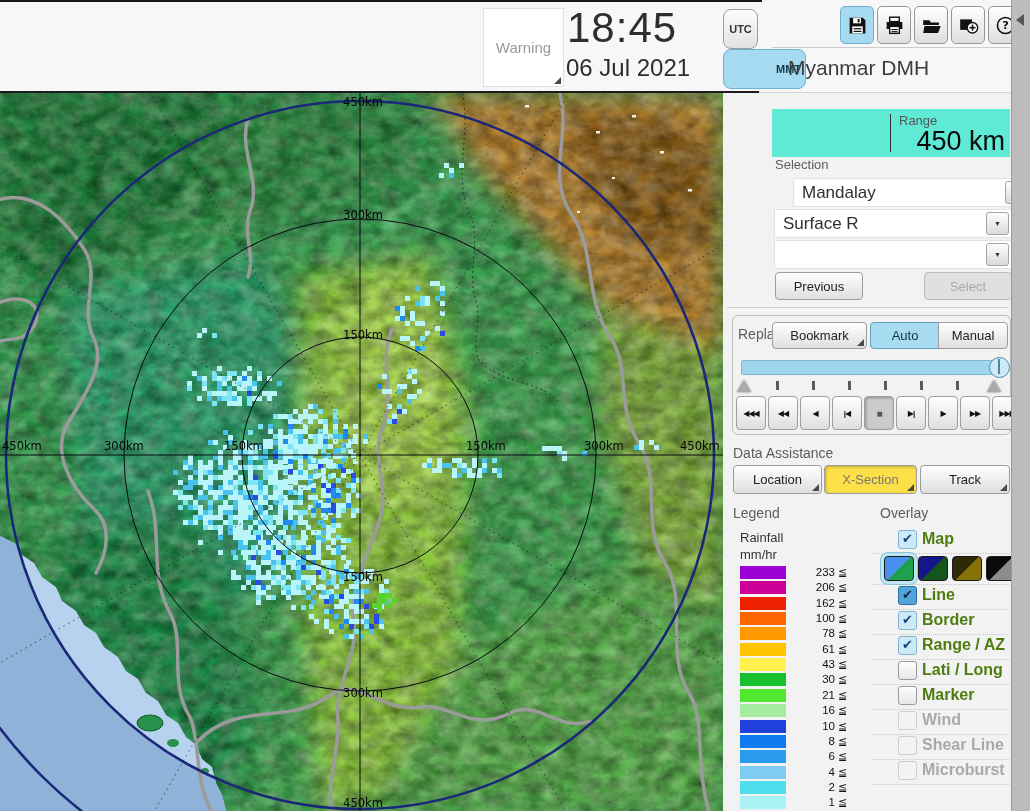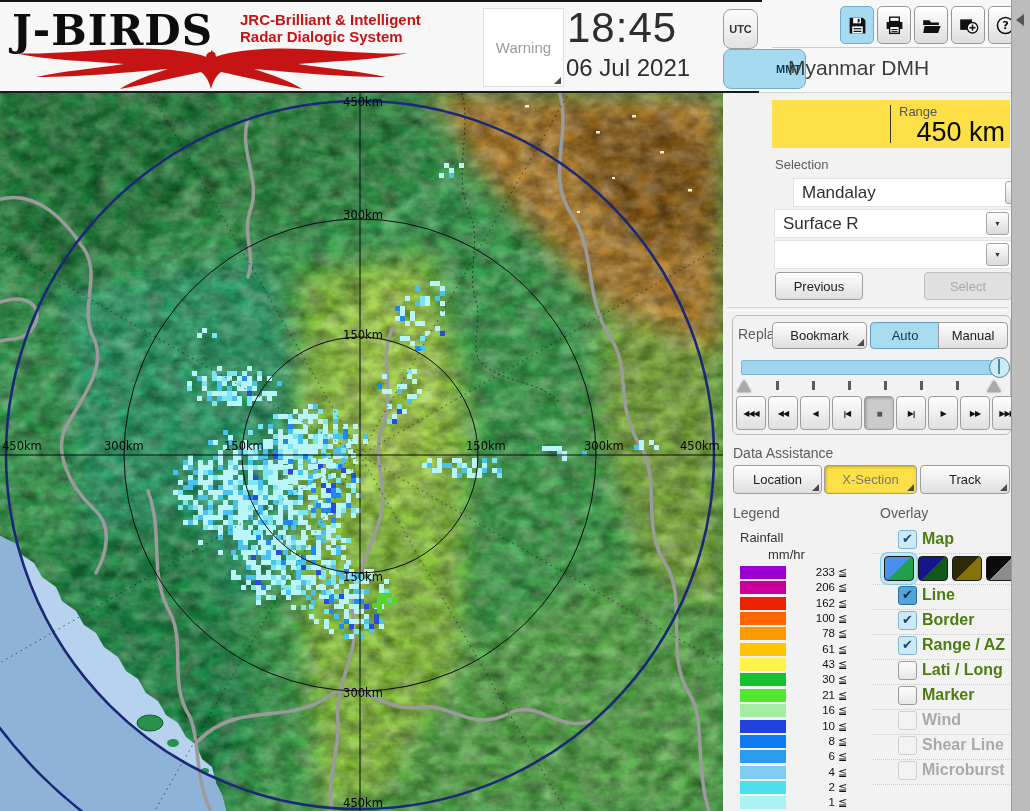--- a/index.html
+++ b/index.html
@@ -41,21 +41,21 @@
   .zoomctl{position:absolute;left:723px;top:95px;width:37px;height:205px;}
   .zbtn{position:absolute;left:2px;width:32px;height:31px;border:1px solid #979797;border-radius:5px;
       background:linear-gradient(#ffffff,#dcdcdc);display:flex;align-items:center;justify-content:center;}
   .ztrack{position:absolute;left:11px;top:36px;width:12px;height:130px;background:#ececec;
       border:1px solid #a8a8a8;border-radius:2px;box-shadow:inset 1px 1px 2px rgba(0,0,0,.2);}
   .zhandle{position:absolute;left:4px;top:152px;width:28px;height:15px;border:1px solid #8d8d8d;border-radius:3px;
       background:linear-gradient(#fbfbfb,#d6d6d6);}
   .zhandle::after{content:"";position:absolute;left:5px;right:5px;top:6px;height:1px;background:#999;box-shadow:0 3px 0 #999,0 -3px 0 #999;}
   
   .panel{position:absolute;left:723px;top:93px;width:289px;height:718px;background:#f2f2f2;}
-  .rangebox{position:absolute;left:49px;top:7px;width:238px;height:48px;background:#fde047;}
+  .rangebox{position:absolute;left:49px;top:16px;width:238px;height:48px;background:#5eead4;}
   .range-div{position:absolute;left:118px;top:5px;width:1px;height:38px;background:#333;}
   .range-label{position:absolute;left:127px;top:4px;font-size:13px;color:#555;}
   .range-value{position:absolute;right:5px;top:17px;font-size:27px;color:#0a0a0a;}
   .sec-label{position:absolute;font-size:13px;color:#5c5c5c;}
   .drop{position:absolute;left:51px;width:236px;height:27px;background:#fff;border:1px solid #e2e2e2;}
   .drop-text{position:absolute;left:8px;top:4px;font-size:17px;color:#2f2f2f;}
   .drop-btn{position:absolute;right:2px;top:2px;width:21px;height:21px;border:1px solid #a5a5a5;border-radius:3px;
       background:linear-gradient(#fefefe,#dadada);font-size:7px;color:#333;display:flex;align-items:center;justify-content:center;}
   .btn{position:absolute;border:1px solid #9d9d9d;border-radius:4px;background:linear-gradient(#fefefe,#dfdfdf);
       font-size:13px;color:#222;display:flex;align-items:center;justify-content:center;}
@@ -96,35 +96,20 @@
   .msw{position:absolute;top:2px;width:28px;height:23px;border:1.5px solid #1a1a1a;border-radius:4px;}
   .msw.sel{box-shadow:0 0 0 3px #bfe6f5,0 0 0 4px #8cc6de;}
 </style>
 </head>
 <body>
 
 <div class="app">
 
   <div class="header">
     <div class="header-topline"></div>
-    <div class="logo">
-      <div class="logo-title">J-BIRDS</div>
-      <div class="logo-tag">
-        <div>JRC-Brilliant &amp; Intelligent</div>
-        <div>Radar  Dialogic  System</div>
-      </div>
-      <svg class="eagle" width="402" height="46" viewBox="0 0 402 46">
-        <path fill="#c61414" d="M201 13 C186 5,148 1,108 3 C68 5,30 9,4 7 C42 15,82 15,114 18
-          C82 23,52 25,26 31 C72 31,122 26,158 23 C140 29,122 35,110 43 C142 37,172 30,191 26
-          C196 30,199 35,201 43 C203 35,206 30,211 26 C230 30,260 37,292 43 C280 35,262 29,244 23
-          C280 26,330 31,376 31 C350 25,320 23,288 18 C320 15,360 15,398 7 C372 9,334 5,294 3 C254 1,216 5,201 13 Z"></path>
-        <circle cx="201" cy="11" r="5" fill="#c61414"></circle>
-        <path fill="#c61414" d="M201 4 l5 4 -5 2 z"></path>
-      </svg>
-    </div>
     <div class="warn-btn fold">
       <span>Warning</span>
     </div>
     <div class="clock-time">18:45</div>
     <div class="clock-date">06 Jul 2021</div>
     <div class="tzbtn" style="top:9px;">UTC</div>
     <div class="tzbtn sel" style="top:49px;padding-left:48px;">MMT</div>
 
     <div class="toolbar">
       <div class="tool sel">
@@ -1352,21 +1337,21 @@
 
     <div class="sec-label" style="left:10px;top:352px;font-size:14px;">Data Assistance</div>
     <div class="btn fold" style="left:10px;top:372px;width:87px;height:27px;">Location</div>
     <div class="btn fold pressed" style="left:101px;top:372px;width:91px;height:27px;">X-Section</div>
     <div class="btn fold" style="left:197px;top:372px;width:88px;height:27px;">Track</div>
 
     <div class="legend-title" style="left:10px;top:412px;">Legend</div>
     <div class="legend-title" style="left:157px;top:412px;">Overlay</div>
 
     <div class="legend-unit" style="top:437px;">Rainfall</div>
-    <div class="legend-unit" style="top:454px;margin-left:28px;">mm/hr</div>
+    <div class="legend-unit" style="top:454px;">mm/hr</div>
 
     <div id="legend-rows">
         <div class="lrow" style="top: 473px;">
           <span class="lswatch" style="background:#9c00d4"></span>
     <span class="lval">233</span>
     <span class="lsuf">≦</span>
         </div>
         <div class="lrow" style="top: 488.35px;">
           <span class="lswatch" style="background:#cc0099"></span>
     <span class="lval">206</span>

